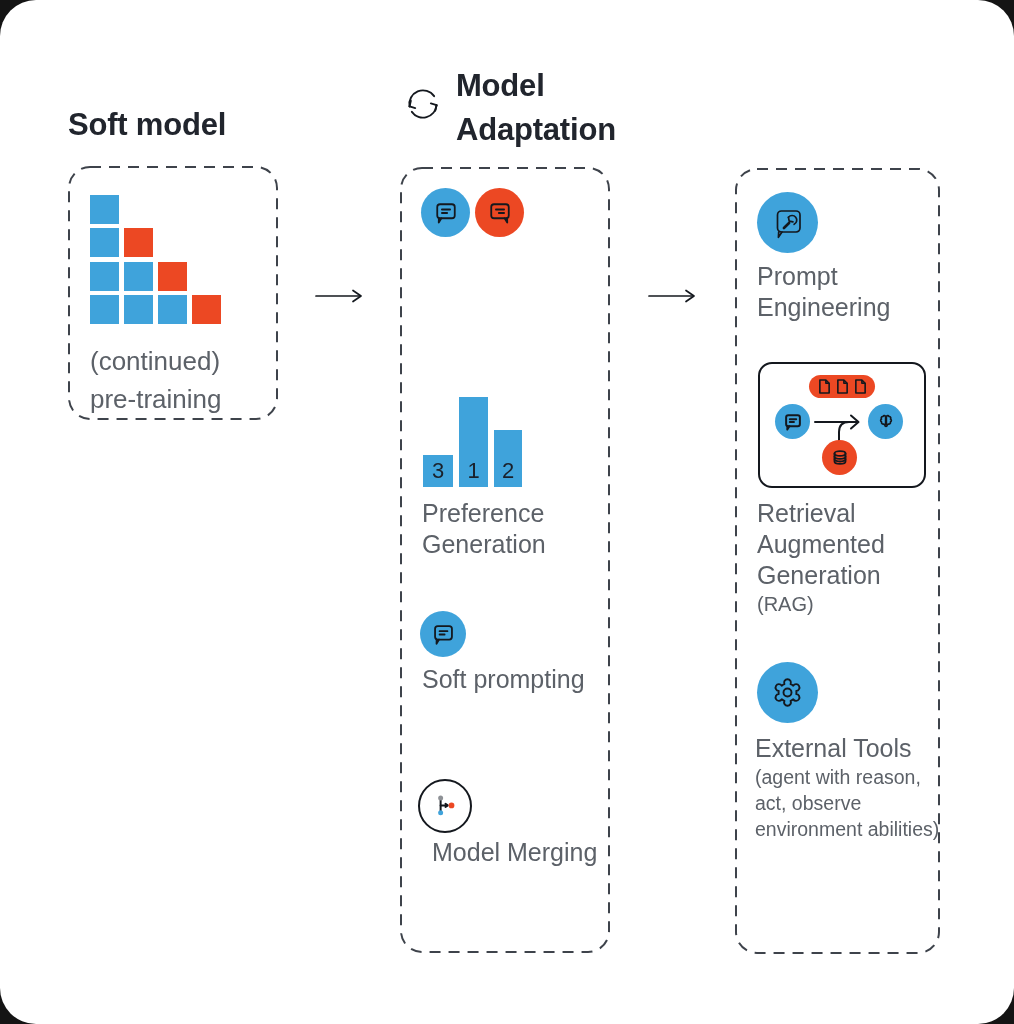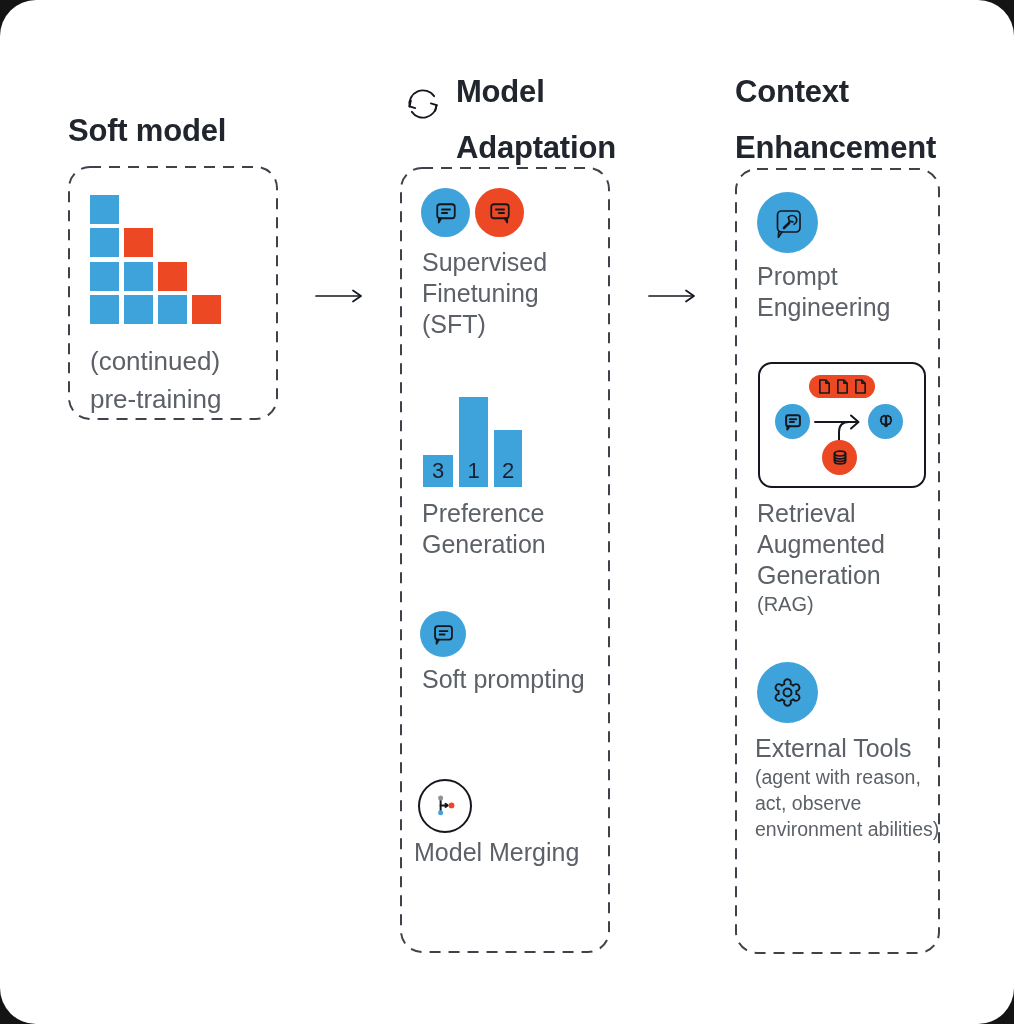--- a/index.html
+++ b/index.html
@@ -2,21 +2,21 @@
 <html style="--blue: #3FA3DB; --red: #EC4823; --heading: #21252D; --label: #5C6168; --dash: #3E434B; --stroke: #14181E; --graydot: #8E9196; --num: #1A212B; --outer: #141414;"><head>
 <meta charset="utf-8">
 <style>
   :root{
     --blue:#3FA3DB; --red:#EC4823; --heading:#21252D; --label:#5C6168;
     --dash:#3E434B; --stroke:#14181E; --graydot:#8E9196; --num:#1A212B; --outer:#141414;
   }
   html,body{margin:0;padding:0;background:var(--outer);}
   .canvas{position:relative;width:1014px;height:1024px;background:#ffffff;border-radius:36px;overflow:hidden;
           font-family:"Liberation Sans", sans-serif;}
-  .col-title{position:absolute;font-size:31px;line-height:56px;font-weight:600;color:var(--heading);letter-spacing:-0.2px;}
+  .col-title{position:absolute;font-size:31px;line-height:44px;font-weight:600;color:var(--heading);letter-spacing:-0.2px;}
   .item-label{position:absolute;font-size:25px;line-height:31px;font-weight:400;color:var(--label);}
   .sub-label{font-size:19.5px;line-height:26px;color:var(--label);}
   .dash-wrap{position:absolute;}
   .dash-wrap > svg.dashrect{position:absolute;left:0;top:0;}
   .circle{position:absolute;border-radius:50%;display:flex;align-items:center;justify-content:center;}
   .sq{position:absolute;width:29px;height:29px;}
   .bar{position:absolute;bottom:0;background:var(--blue);display:flex;align-items:flex-end;justify-content:center;}
   .bar-num{font-size:22px;font-weight:500;color:var(--num);padding-bottom:3px;}
   .icon{display:block;}
   .ragbox{position:absolute;border:2px solid var(--stroke);border-radius:14px;background:#fff;}
@@ -86,21 +86,20 @@
     <div class="circle" style="left:75px;top:21px;width:49px;height:49px;background:var(--red);">
       <svg class="icon" width="28" height="28" viewBox="0 0 24 24">
         <g stroke="var(--stroke)" stroke-width="1.8" fill="none" stroke-linecap="round" stroke-linejoin="round">
           <rect x="4.5" y="4.5" width="15" height="12" rx="2.4"></rect>
           <path d="M16 16.5 L18.2 20.2 L18.1 16.5"></path>
           <path d="M8.5 9 H15.5"></path>
             <path d="M11 12 H15.5"></path>
         </g>
       </svg>
     </div>
-    <div class="item-label" style="left:22px;top:80px;width:168px;">Supervised Finetuning (SFT)</div>
 
     <div id="pref-bars" style="position:absolute;left:23px;top:230px;width:100px;height:90px;">
         <div class="bar" style="left: 0px; width: 30px; height: 32px;">
           <span class="bar-num">3</span>
         </div>
         <div class="bar" style="left: 36px; width: 29px; height: 90px;">
           <span class="bar-num">1</span>
         </div>
         <div class="bar" style="left: 71px; width: 28px; height: 57px;">
           <span class="bar-num">2</span>
@@ -125,31 +124,30 @@
         <g stroke="var(--stroke)" stroke-width="2" fill="none" stroke-linecap="round" stroke-linejoin="round">
           <path d="M8.5 6.5 V16.5"></path>
           <path d="M8.5 11.5 H13.6"></path>
           <path d="M12.4 10.3 L14.2 11.5 L12.4 12.7"></path>
         </g>
         <circle cx="8.5" cy="5.6" r="2" fill="var(--graydot)"></circle>
         <circle cx="8.5" cy="17.4" r="2" fill="var(--blue)"></circle>
         <circle cx="17.2" cy="11.5" r="2.3" fill="var(--red)"></circle>
       </svg>
     </div>
-    <div class="item-label" style="left:14px;top:670px;width:168px;">Model Merging</div>
+    <div class="item-label" style="left:32px;top:670px;width:168px;">Model Merging</div>
   </div>
 
   <svg style="position:absolute;left:648px;top:288px;" width="52" height="16">
     <g stroke="var(--stroke)" stroke-width="1.7" fill="none" stroke-linecap="round" stroke-linejoin="round">
       <path d="M1 8 H45"></path>
         <path d="M38 2.5 L46 8 L38 13.5"></path>
     </g>
   </svg>
 
-  <div class="col-title" style="left:735px;top:64px;width:240px;">Context Enhancement</div>
 
   <div class="dash-wrap" style="left:735px;top:168px;width:205px;height:786px;">
     <svg class="dashrect" width="205" height="786">
       <rect x="1" y="1" width="203" height="784" rx="21" fill="none" stroke="var(--dash)" stroke-width="2" stroke-dasharray="11 8"></rect>
     </svg>
 
     <div class="circle" style="left:22px;top:24px;width:61px;height:61px;background:var(--blue);">
       <svg class="icon" width="36" height="36" viewBox="0 0 24 24">
         <g stroke="var(--stroke)" stroke-width="1.7" fill="none" stroke-linecap="round" stroke-linejoin="round">
           <rect x="5" y="4" width="15" height="14" rx="2.6"></rect>

